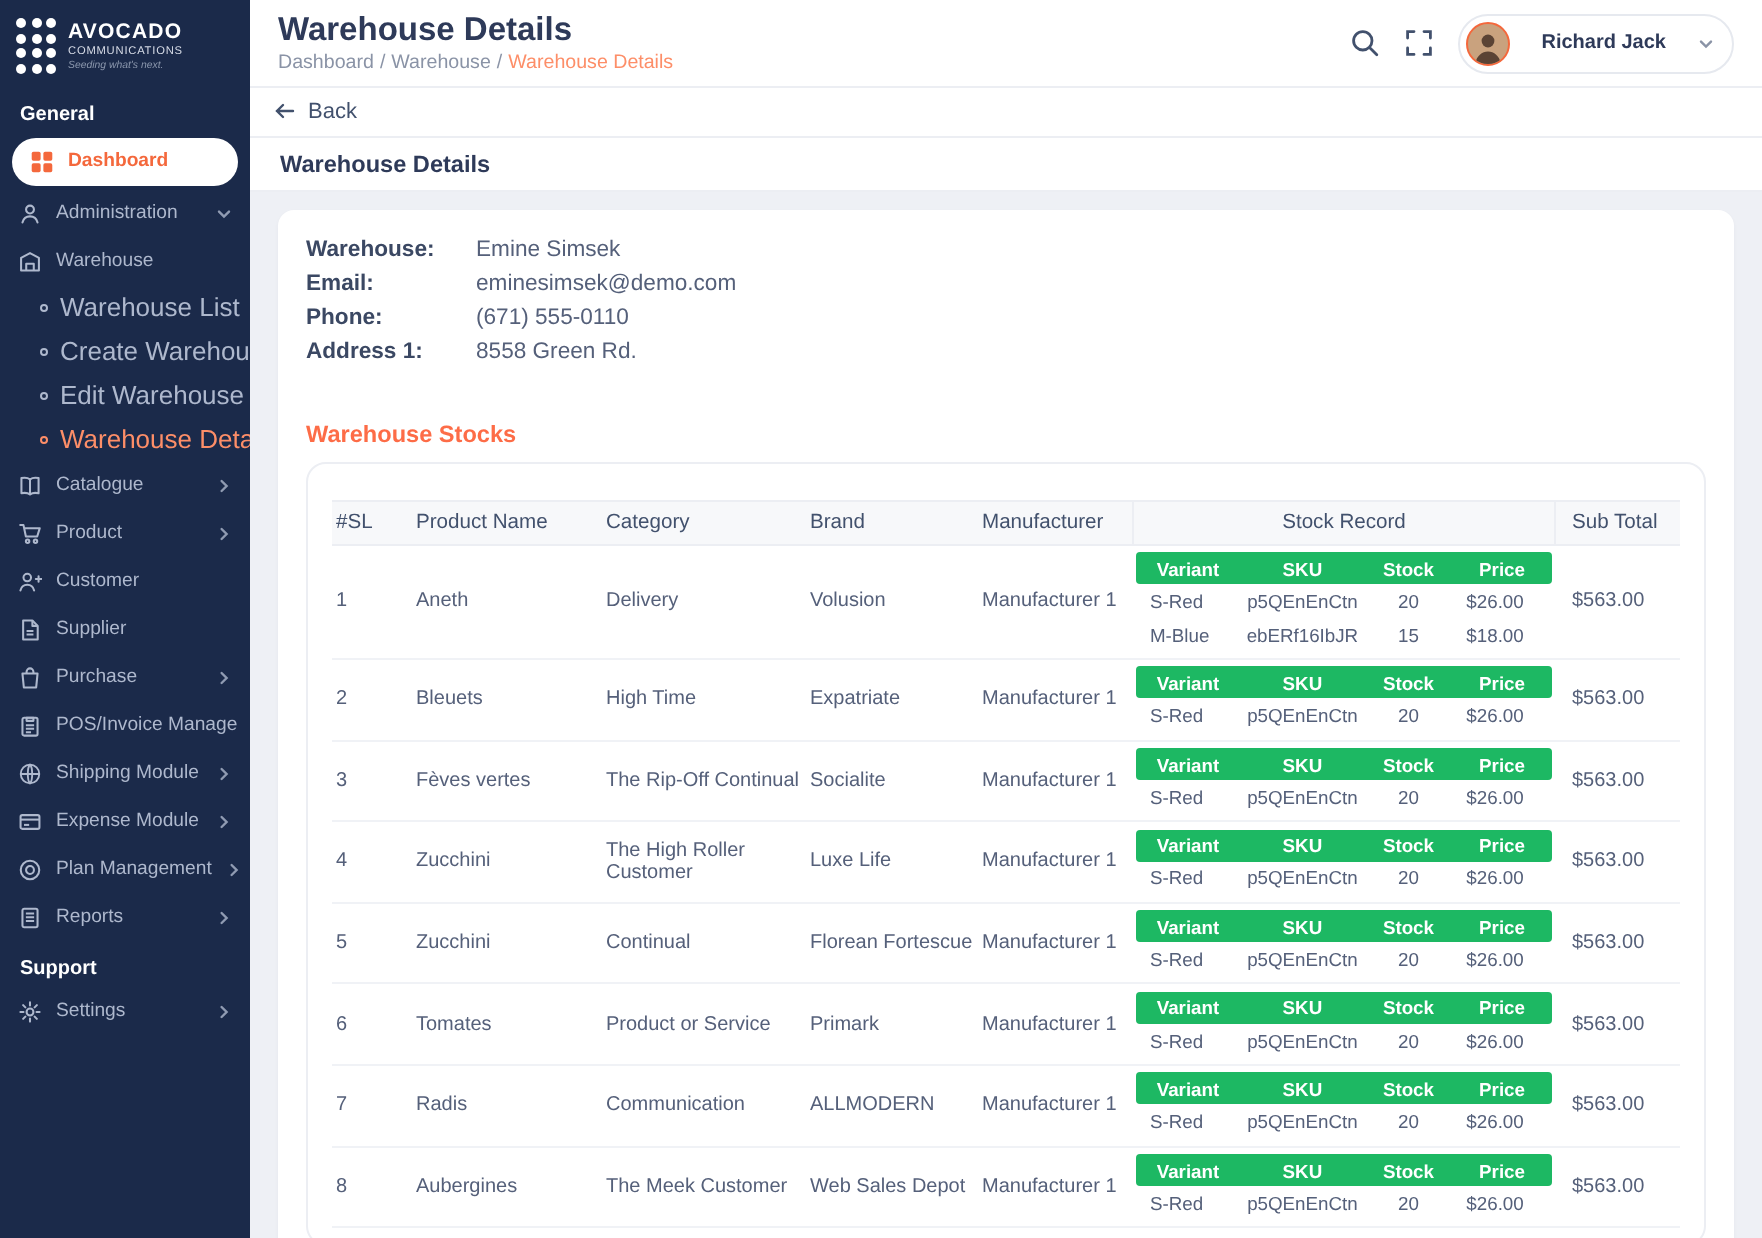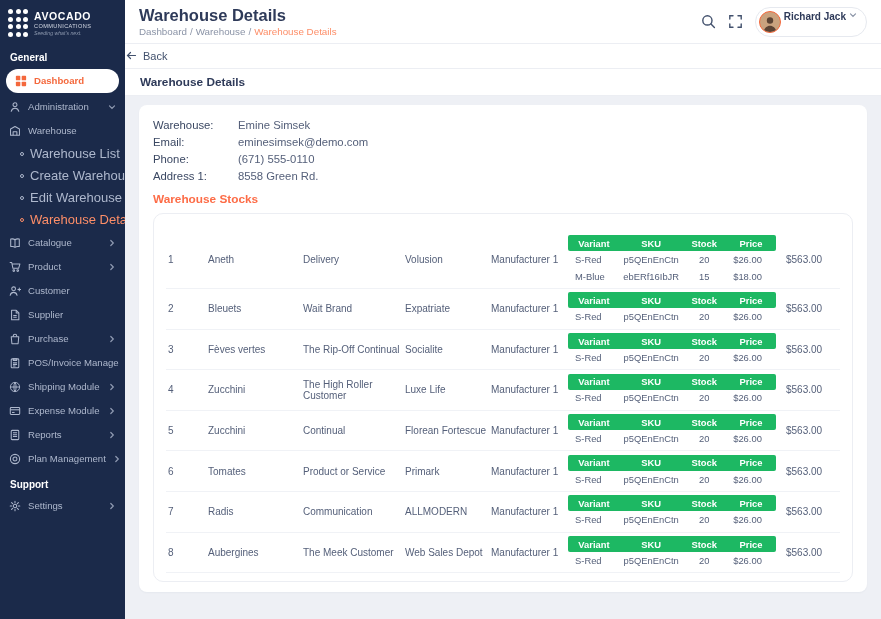--- a/index.html
+++ b/index.html
@@ -35,38 +35,38 @@
   .main{flex:1;display:flex;flex-direction:column;overflow:hidden}
   .topbar{height:44px;background:#fff;display:flex;align-items:center;padding:0 14px;border-bottom:1px solid var(--line);flex-shrink:0}
   .page-title{font-size:16.5px;font-weight:bold;color:var(--ink);line-height:1.15}
   .crumbs{font-size:9.8px;color:#8A93A6;margin-top:1px}
   .crumbs .sep{margin:0 3px}
   .crumb.link{cursor:pointer}
   .crumb.active{color:var(--accent-light)}
   .top-right{margin-left:auto;display:flex;align-items:center;gap:12px}
   .tool-icon{width:15px;height:15px;color:#42516D;cursor:pointer;display:inline-flex}
   .tool-icon svg{width:15px;height:15px}
-  .user-pill{display:flex;gap:3px;border:1px solid #E6E9EF;border-radius:16px;padding:3px 9px 3px 3px;cursor:pointer;background:#fff}
+  .user-pill{display:flex;align-items:center;gap:16px;border:1px solid #E6E9EF;border-radius:16px;padding:3px 9px 3px 3px;cursor:pointer;background:#fff}
   .avatar{width:22px;height:22px;border-radius:50%;border:1.5px solid var(--accent);overflow:hidden;background:#C9A27E;display:flex;align-items:flex-end;justify-content:center}
   .avatar svg{width:18px;height:18px}
   .user-name{font-size:10px;font-weight:bold;color:var(--ink)}
   .user-chev{width:8px;height:8px;color:#8A93A6;display:inline-flex}
   .user-chev svg{width:8px;height:8px}
 
   .content{flex:1;overflow:hidden;display:flex;flex-direction:column}
-  .back-bar{background:#fff;border-bottom:1px solid var(--line);padding:6px 1px;display:flex;gap:6px;font-size:11px;color:#42516D;flex-shrink:0}
+  .back-bar{background:#fff;border-bottom:1px solid var(--line);padding:6px 12px;display:flex;gap:6px;font-size:11px;color:#42516D;flex-shrink:0}
   .back-bar .bicon{width:11px;height:11px;display:inline-flex}
   .back-bar .bicon svg{width:11px;height:11px}
   .section-bar{background:#fff;border-bottom:1px solid var(--line);padding:6px 15px;font-size:11.8px;font-weight:bold;color:var(--ink);flex-shrink:0}
 
   .card{background:#fff;border-radius:8px;margin:9px 14px 7px;padding:11px 14px 10px;box-shadow:0 1px 2px rgba(30,40,70,.04)}
   .field-row{display:flex;font-size:11.3px;padding:2.6px 0}
-  .field-label{width:85px;font-weight:normal;color:var(--label-text)}
+  .field-label{width:85px;font-weight:bold;color:var(--label-text)}
   .field-value{color:var(--body-text)}
-  .stocks-title{margin:7px 0 7px;font-size:11.8px;font-weight:bold;color:#FD6C47}
+  .stocks-title{margin:25px 0 7px;font-size:11.8px;font-weight:bold;color:#FD6C47}
 
   .inner{border:1px solid var(--line);border-radius:10px;padding:9px 12px 8px}
   .search-pill{display:flex;align-items:center;gap:6px;width:276px;border:1px solid #E9ECF1;border-radius:14px;padding:4px 11px;color:#8A93A6}
   .search-pill .sicon{width:11px;height:11px;display:inline-flex}
   .search-pill .sicon svg{width:11px;height:11px}
   .search-pill input{border:none;outline:none;font-size:10px;flex:1;font-family:"Liberation Sans",sans-serif;color:var(--body-text);background:transparent}
   .search-pill input::placeholder{color:#8A93A6}
 
   .tbl{margin-top:9px}
   .tgrid{display:grid;grid-template-columns:40px 95px 102px 86px 77px 212px 1fr;align-items:center}
@@ -260,40 +260,40 @@
         </span>
         <span class="sb-label">Expense Module</span>
         <span class="sb-chev">
           <svg viewBox="0 0 8 8" fill="none" stroke="currentColor" stroke-width="1.2" stroke-linecap="round">
             <path d="M2.8 1.5L5.3 4 2.8 6.5"></path>
           </svg>
         </span>
       </div>
       <div class="sb-item">
         <span class="sb-icon">
+          <svg viewBox="0 0 14 14" fill="none" stroke="currentColor" stroke-width="1.2">
+            <circle cx="7" cy="7" r="5.4"></circle>
+            <circle cx="7" cy="7" r="2.3"></circle>
+          </svg>
+        </span>
+        <span class="sb-label">Plan Management</span>
+        <span class="sb-chev">
+          <svg viewBox="0 0 8 8" fill="none" stroke="currentColor" stroke-width="1.2" stroke-linecap="round">
+            <path d="M2.8 1.5L5.3 4 2.8 6.5"></path>
+          </svg>
+        </span>
+      </div>
+      <div class="sb-item">
+        <span class="sb-icon">
           <svg viewBox="0 0 14 14" fill="none" stroke="currentColor" stroke-width="1.2" stroke-linejoin="round">
             <rect x="2.6" y="1.6" width="8.8" height="10.8" rx="1"></rect>
             <path d="M4.6 4.4h4.8M4.6 6.6h4.8M4.6 8.8h4.8"></path>
           </svg>
         </span>
         <span class="sb-label">Reports</span>
-        <span class="sb-chev">
-          <svg viewBox="0 0 8 8" fill="none" stroke="currentColor" stroke-width="1.2" stroke-linecap="round">
-            <path d="M2.8 1.5L5.3 4 2.8 6.5"></path>
-          </svg>
-        </span>
-      </div>
-      <div class="sb-item">
-        <span class="sb-icon">
-          <svg viewBox="0 0 14 14" fill="none" stroke="currentColor" stroke-width="1.2">
-            <circle cx="7" cy="7" r="5.4"></circle>
-            <circle cx="7" cy="7" r="2.3"></circle>
-          </svg>
-        </span>
-        <span class="sb-label">Plan Management</span>
         <span class="sb-chev">
           <svg viewBox="0 0 8 8" fill="none" stroke="currentColor" stroke-width="1.2" stroke-linecap="round">
             <path d="M2.8 1.5L5.3 4 2.8 6.5"></path>
           </svg>
         </span>
       </div>
       <div class="sb-section">Support</div>
       <div class="sb-item">
         <span class="sb-icon">
           <svg viewBox="0 0 14 14" fill="none" stroke="currentColor" stroke-width="1.2" stroke-linecap="round">
@@ -376,20 +376,29 @@
           <div class="field-row">
             <span class="field-label">Address 1:</span>
             <span class="field-value">8558 Green Rd.</span>
           </div>
         </div>
       <div class="stocks-title">Warehouse Stocks</div>
 
       <div class="inner">
 
         <div class="tbl">
+          <div class="tgrid thead" id="thead">
+              <span class="hc ">#SL</span>
+              <span class="hc ">Product Name</span>
+              <span class="hc ">Category</span>
+              <span class="hc ">Brand</span>
+              <span class="hc ">Manufacturer</span>
+              <span class="hc stock">Stock Record</span>
+              <span class="hc sub">Sub Total</span>
+            </div>
           <div id="tbody">
               <div class="tgrid trow">
                 <span class="cell">1</span>
                 <span class="cell">Aneth</span>
                 <span class="cell">Delivery</span>
                 <span class="cell">Volusion</span>
                 <span class="cell">Manufacturer 1</span>
                 <div class="cell">
                   <div class="minitable">
                     <div class="mini-head">
@@ -410,21 +419,21 @@
                       <span class="s">15</span>
                       <span class="p">$18.00</span>
                     </div>
                   </div>
                 </div>
                 <span class="cell sub">$563.00</span>
               </div>
               <div class="tgrid trow">
                 <span class="cell">2</span>
                 <span class="cell">Bleuets</span>
-                <span class="cell">Wait Brand</span>
+                <span class="cell">High Time</span>
                 <span class="cell">Expatriate</span>
                 <span class="cell">Manufacturer 1</span>
                 <div class="cell">
                   <div class="minitable">
                     <div class="mini-head">
                       <span>Variant</span>
                       <span>SKU</span>
                       <span>Stock</span>
                       <span>Price</span>
                     </div>

